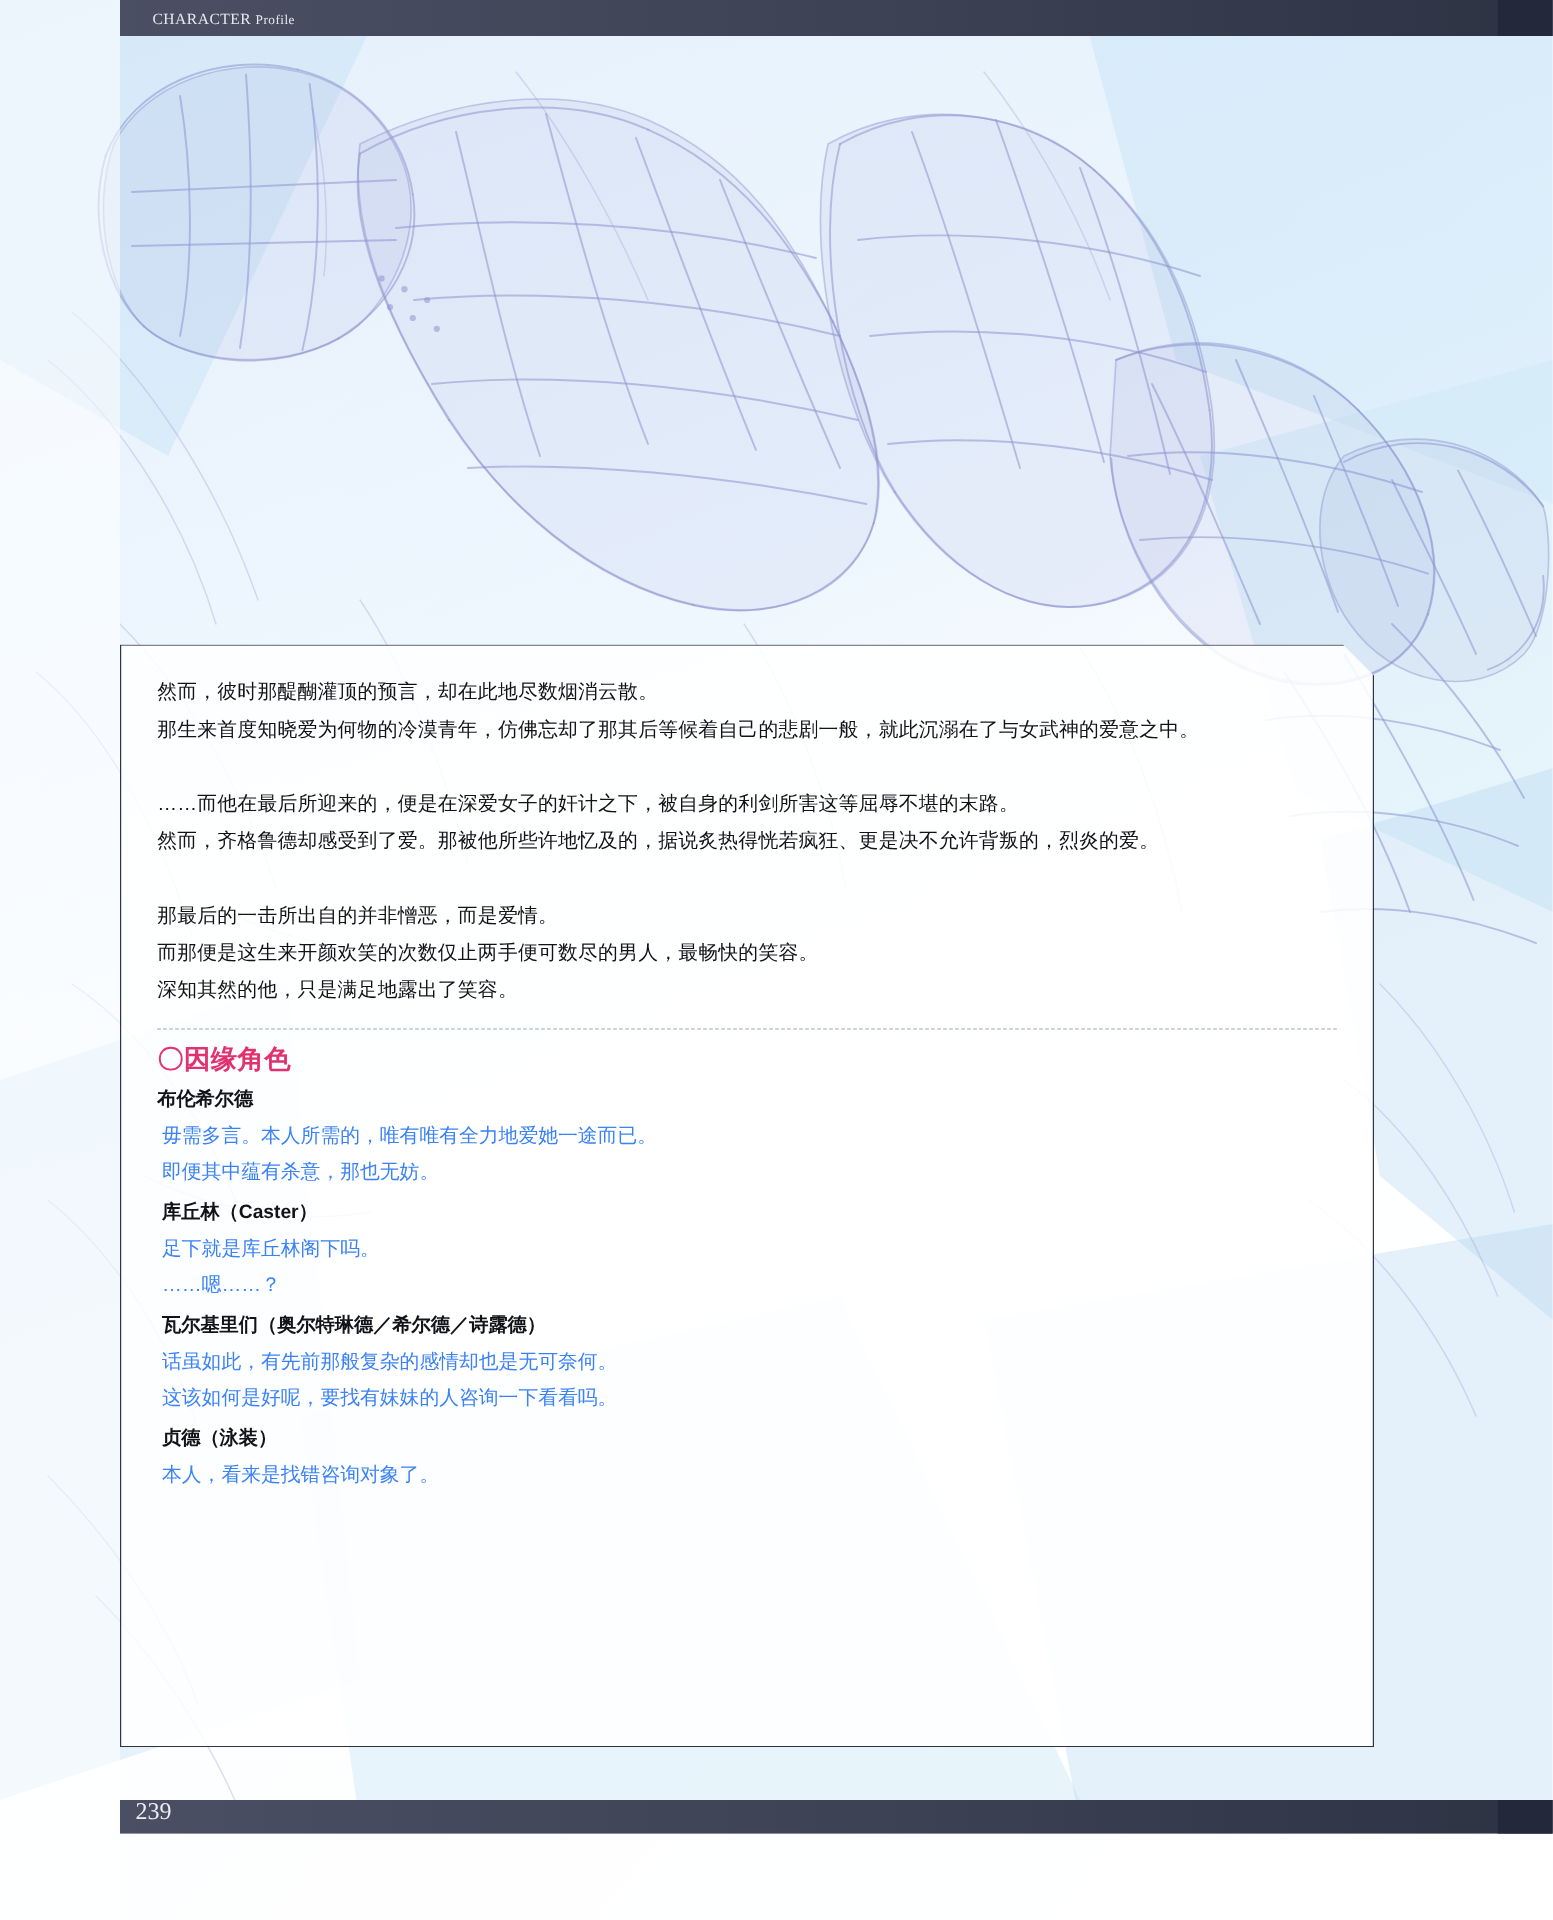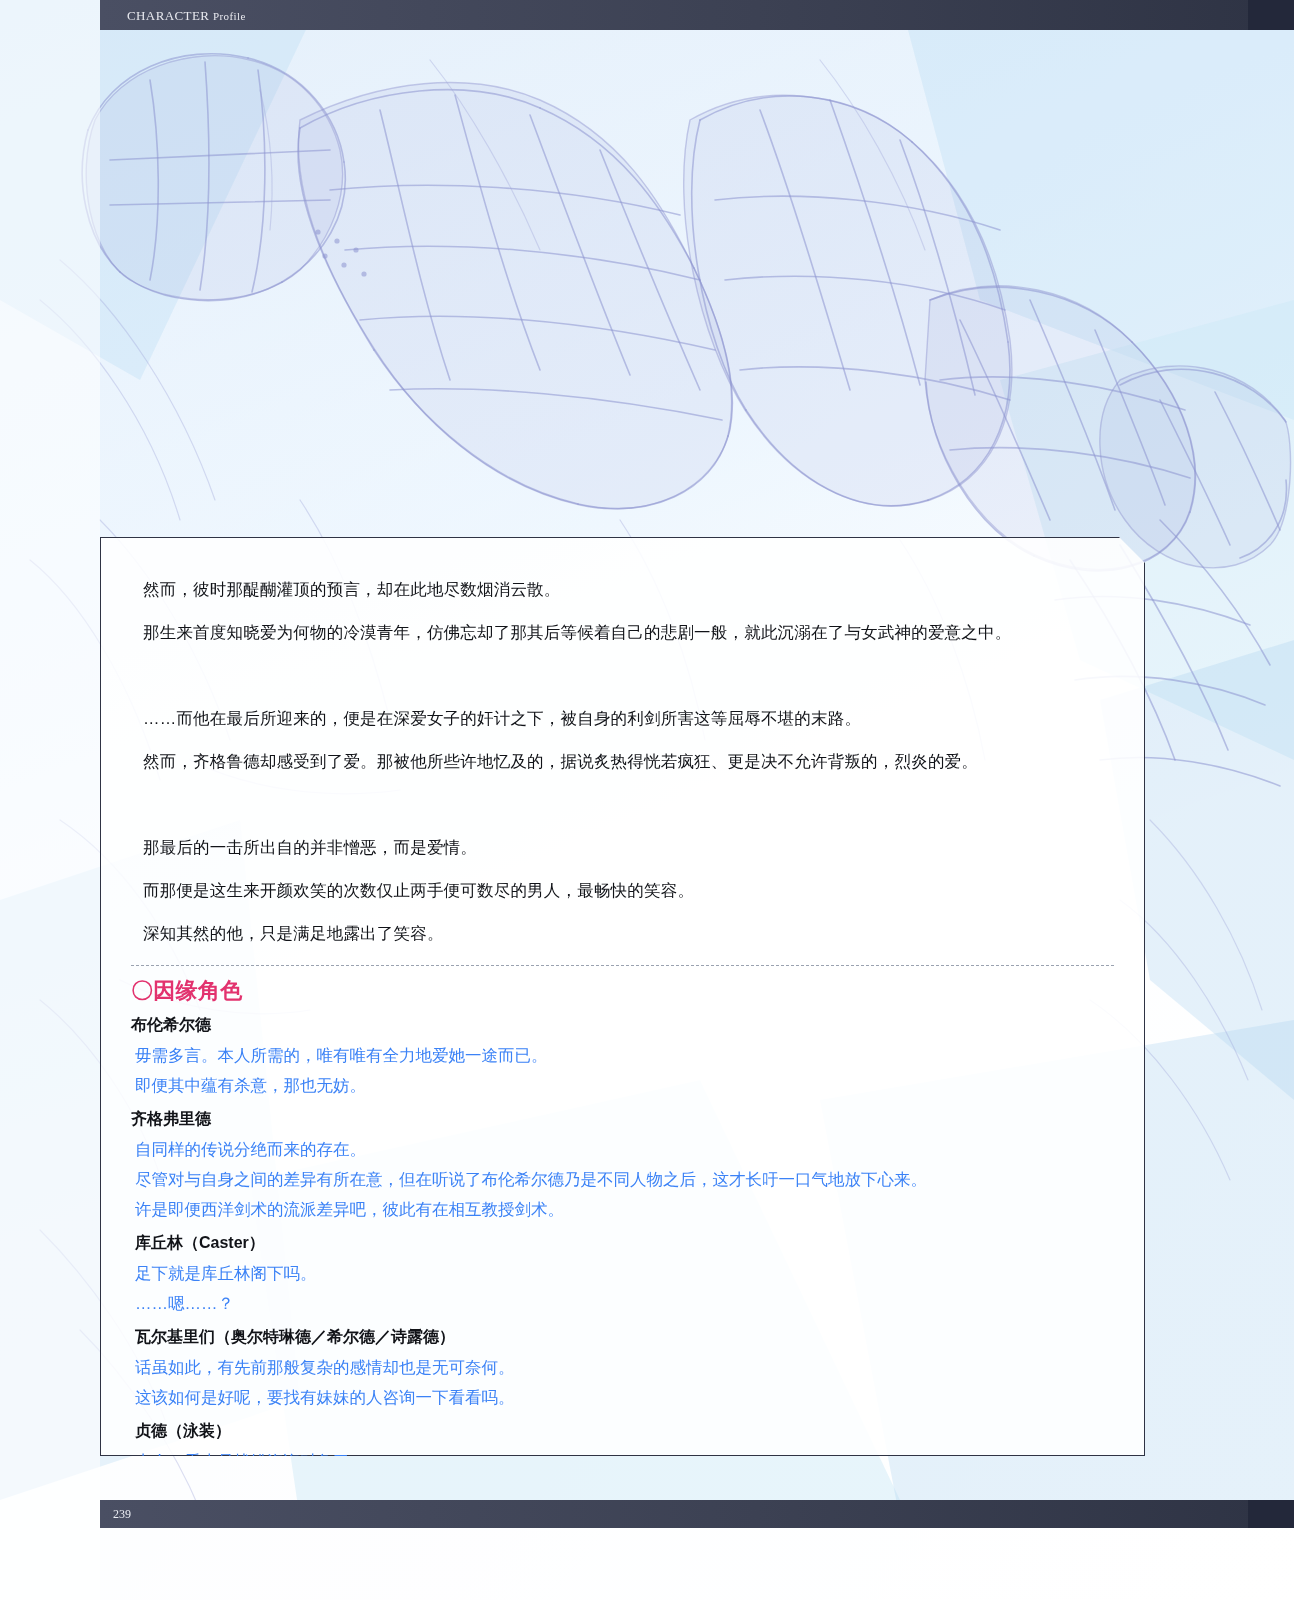--- a/index.html
+++ b/index.html
@@ -89,21 +89,21 @@
     position: absolute;
     right: 0; top: 0;
     width: 46px; height: 28px;
     background: #23283a;
   }
   #page-number {
     position: absolute;
     left: 113px;
     bottom: 78px;
     color: #eceef4;
-    font-size: 12px;
+    font-size: 20px;
     font-family: "Liberation Serif", serif;
     z-index: 6;
   }
 
   
   #text-panel {
     position: absolute;
     left: 100px;
     top: 537px;
     width: 1045px;
@@ -117,21 +117,21 @@
   #text-panel-inner {
     padding: 24px 30px 20px 30px;
     height: 100%;
   }
 
   .para {
     font-family: "Liberation Sans", sans-serif;
     font-size: 16.5px;
     line-height: 31px;
     color: #111318;
-    margin: 12px;
+    margin: 0;
     letter-spacing: 0.2px;
   }
   .gap { height: 31px; }
 
   hr.divider {
     border: none;
     border-top: 1px dashed #9aa2b0;
     margin: 16px 0 10px 0;
   }
 
@@ -307,26 +307,20 @@
     <hr class="divider">
 
     <p class="section-heading">〇因缘角色</p>
 
     <div>
       <p class="entry-name">布伦希尔德</p>
       <p class="entry-line indent">毋需多言。本人所需的，唯有唯有全力地爱她一途而已。</p>
       <p class="entry-line indent">即便其中蕴有杀意，那也无妨。</p>
     </div>
 
-    <div>
-      <p class="entry-name">齐格弗里德</p>
-      <p class="entry-line indent">自同样的传说分绝而来的存在。</p>
-      <p class="entry-line indent">尽管对与自身之间的差异有所在意，但在听说了布伦希尔德乃是不同人物之后，这才长吁一口气地放下心来。</p>
-      <p class="entry-line indent">许是即便西洋剑术的流派差异吧，彼此有在相互教授剑术。</p>
-    </div>
 
     <div>
       <p class="entry-name indent">库丘林（Caster）</p>
       <p class="entry-line indent">足下就是库丘林阁下吗。</p>
       <p class="entry-line indent">……嗯……？</p>
     </div>
 
     <div>
       <p class="entry-name indent">瓦尔基里们（奥尔特琳德／希尔德／诗露德）</p>
       <p class="entry-line indent">话虽如此，有先前那般复杂的感情却也是无可奈何。</p>

